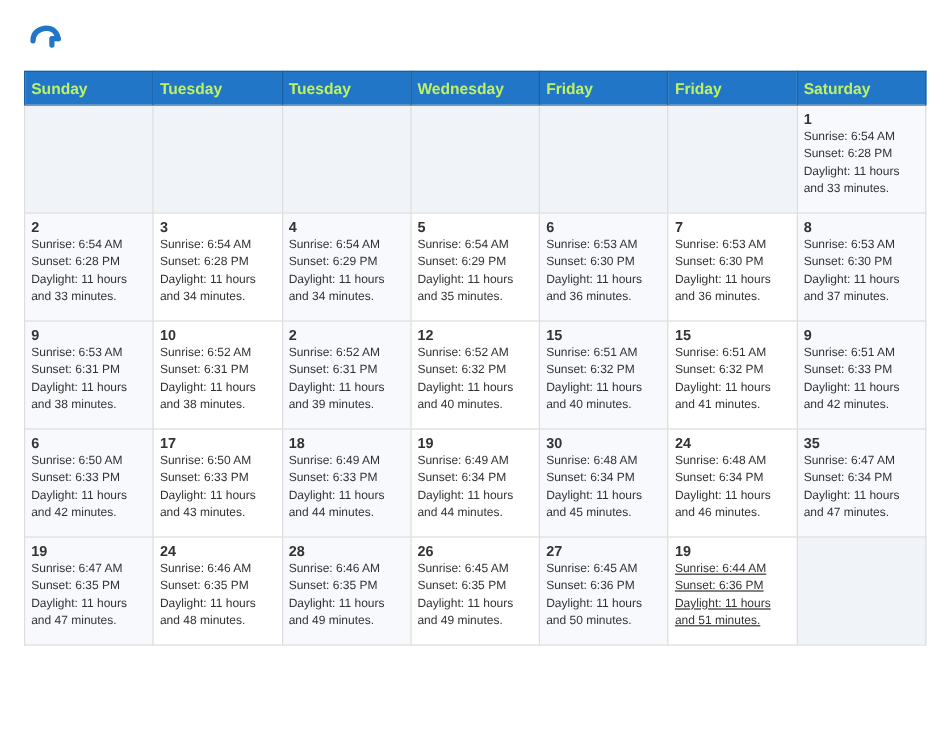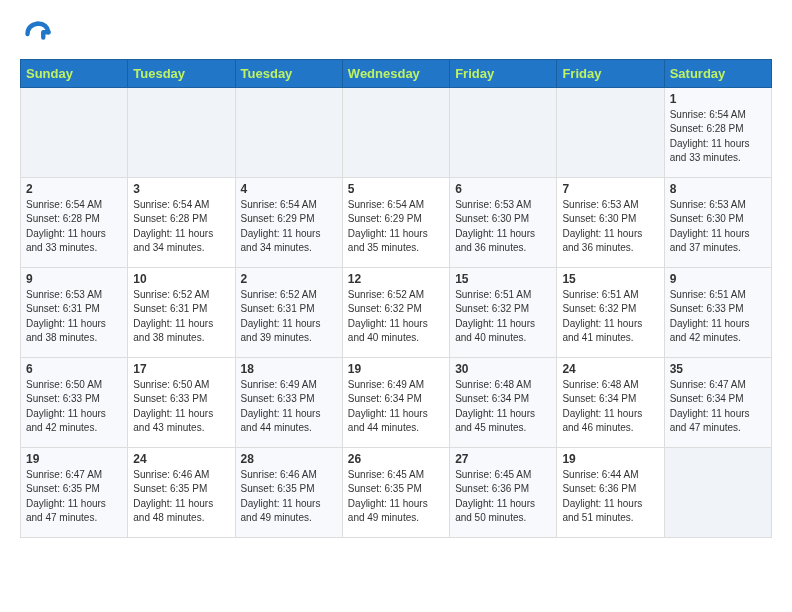--- a/index.html
+++ b/index.html
@@ -337,21 +337,21 @@
         </td>
         <td>
           <span class="day-num">27</span>
           <div class="day-info" style="white-space: pre-line;">Sunrise: 6:45 AM
 Sunset: 6:36 PM
 Daylight: 11 hours
 and 50 minutes.</div>
         </td>
         <td>
           <span class="day-num">19</span>
-          <div class="day-info" style="white-space: pre-line;">Sunrise: 6:44 AM
+          <div class="day-info" style="white-space: pre-line; text-decoration: underline;">Sunrise: 6:44 AM
 Sunset: 6:36 PM
 Daylight: 11 hours
 and 51 minutes.</div>
         </td>
         <td class="empty-cell"></td>
       </tr>
     </tbody>
 </table>
 
 </body></html>

